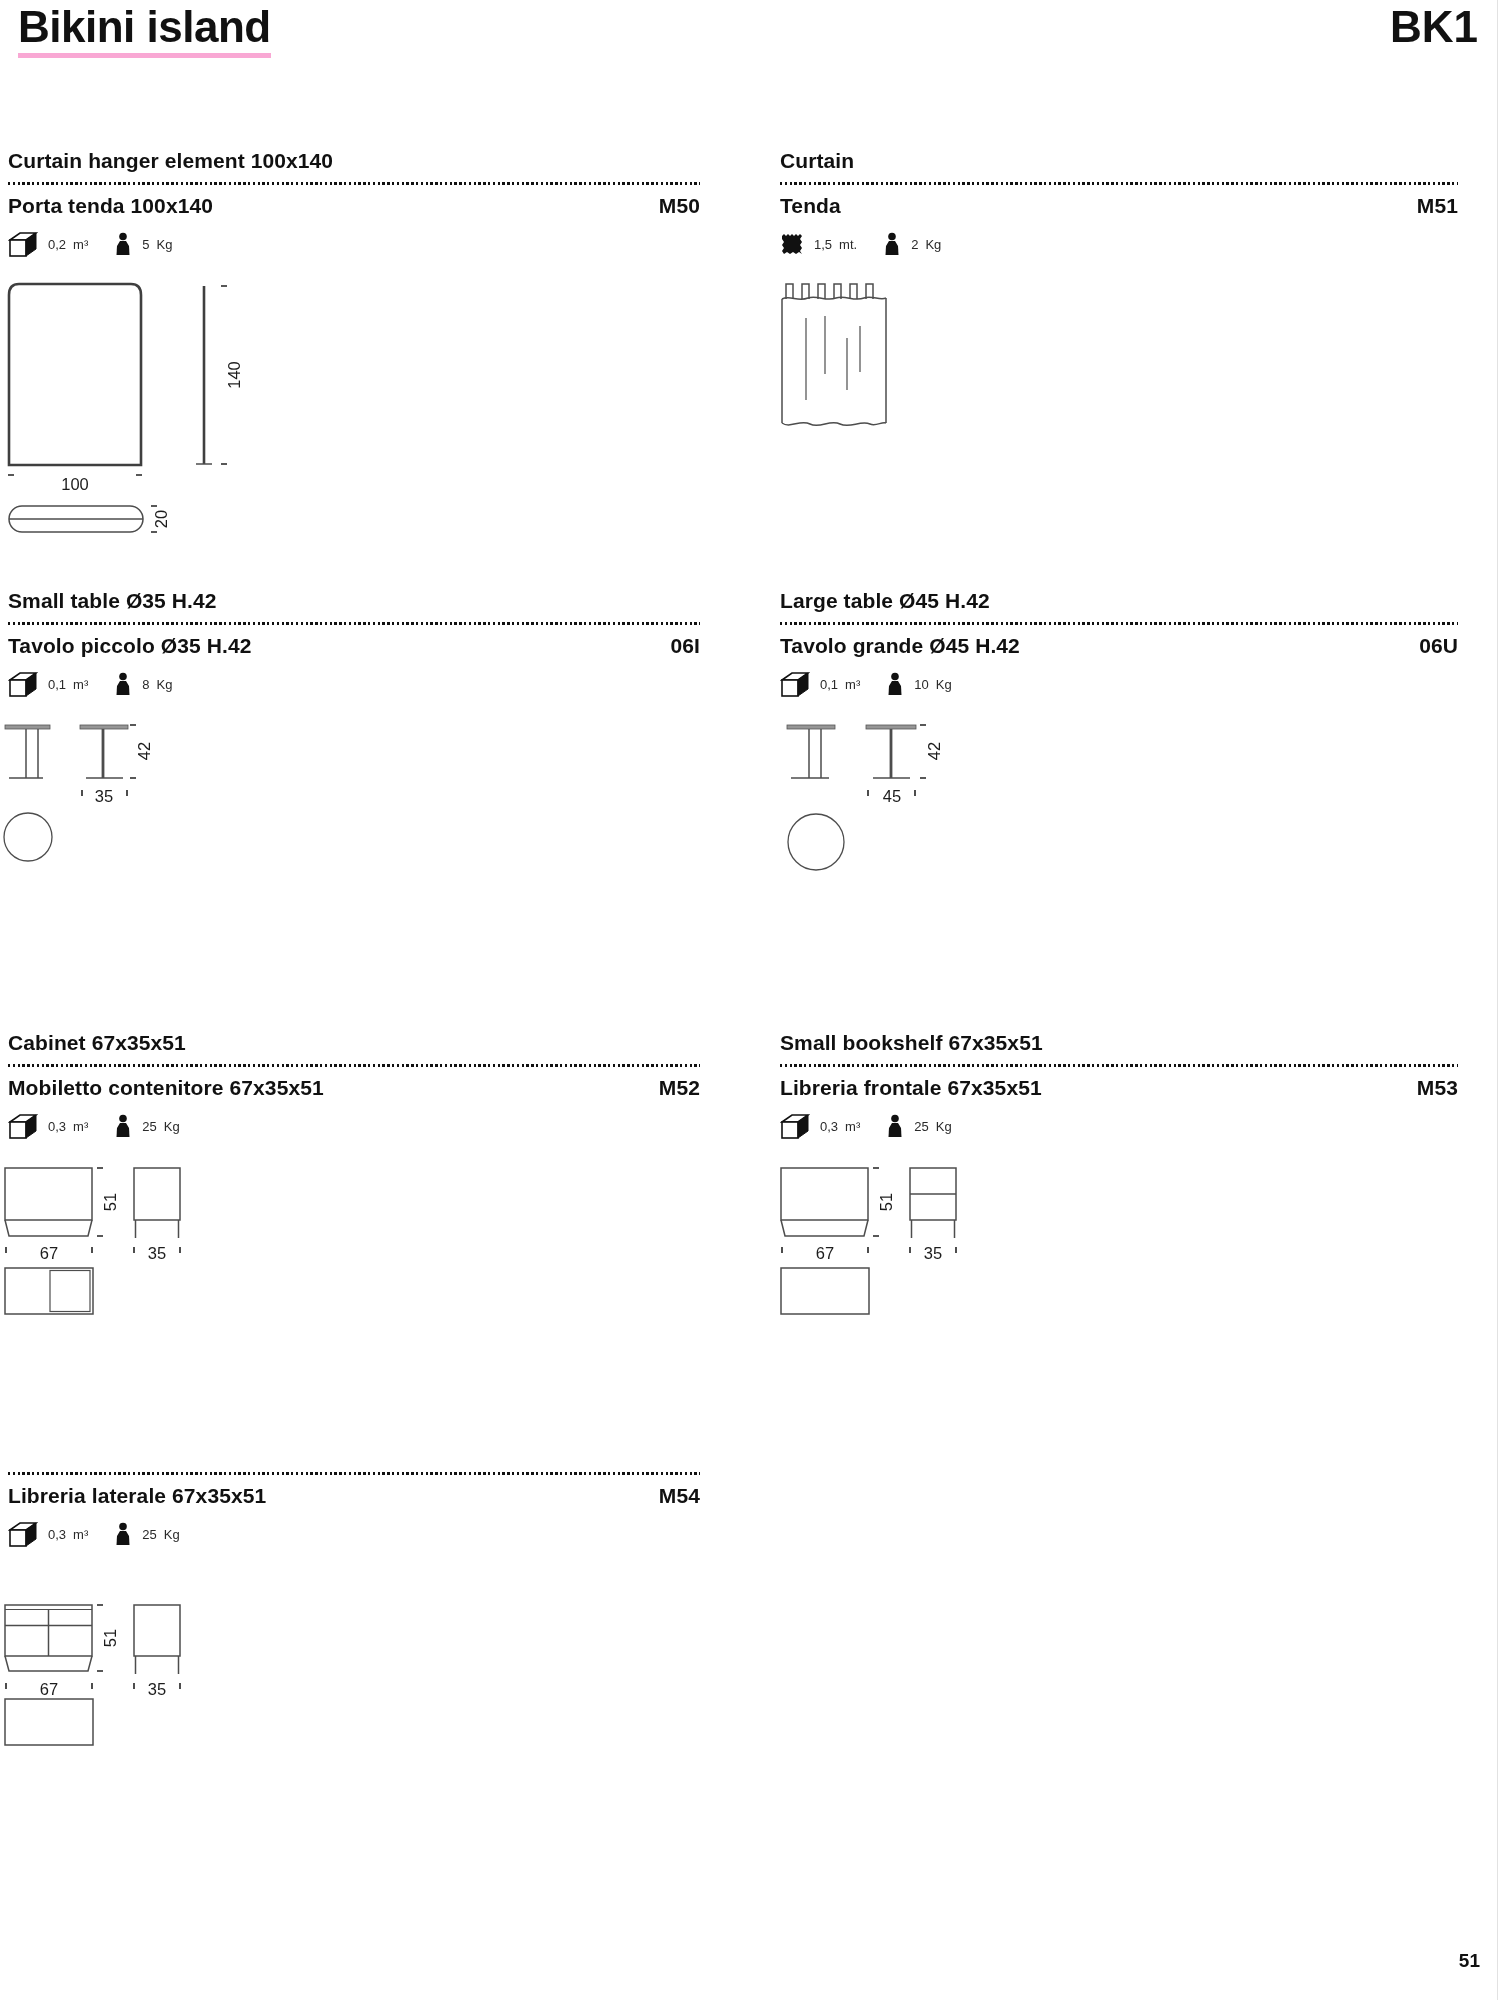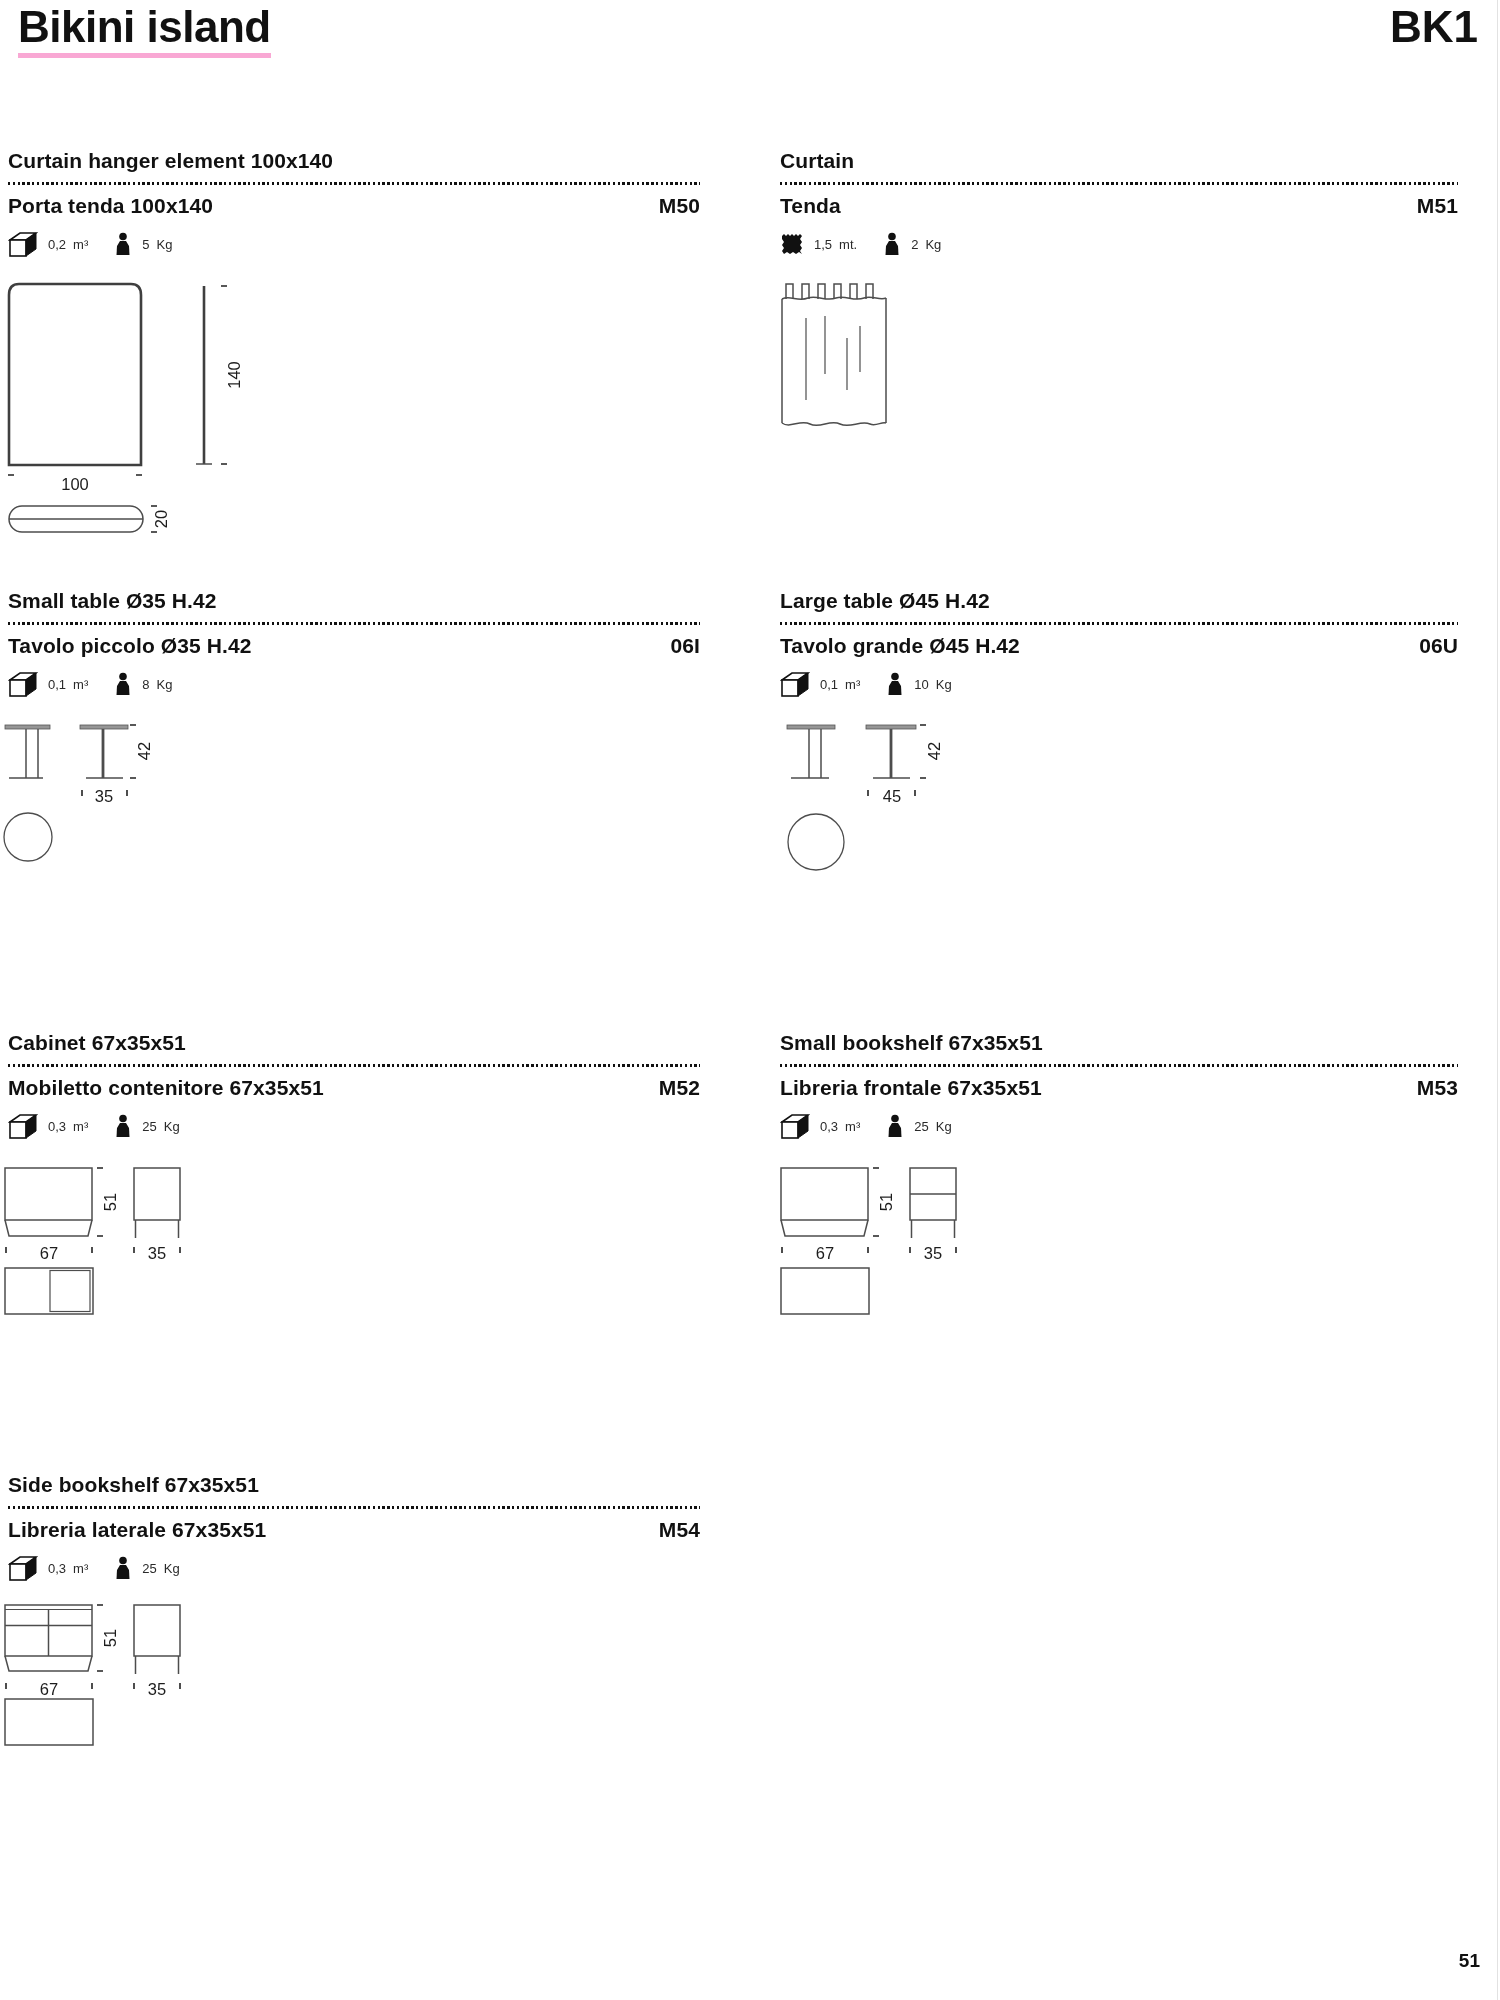--- a/index.html
+++ b/index.html
@@ -265,21 +265,20 @@
       <rect class="ln" x="130" y="8" width="46" height="52"></rect>
       <path class="ln" d="M130,34 H176"></path>
       <path class="ln" d="M131.5,60 V78 M174.5,60 V78"></path>
       <path class="tick" d="M130,87 V93 M176,87 V93"></path>
       <text x="153" y="99" text-anchor="middle">35</text>
       <rect class="ln" x="1" y="108" width="88" height="46"></rect>
     </svg>
   </div>
 
   <div class="sec col-l r4">
-    <div class="t-en">Side bookshelf 67x35x51</div>
     <div class="dotrule"></div>
     <div class="t-row">
       <span>Libreria laterale 67x35x51</span>
       <span>M54</span>
     </div>
     <div class="specs">
       <svg class="spec-icon" width="30" height="27" viewBox="0 0 30 27">
         <polygon points="2,9 12,2 28,2 18,9" fill="#fff" stroke="#111" stroke-width="1.6"></polygon>
         <rect x="2" y="9" width="16" height="16" fill="#fff" stroke="#111" stroke-width="1.6"></rect>
         <polygon points="18,9 28,2 28,18 18,25" fill="#111" stroke="#111" stroke-width="1"></polygon>

